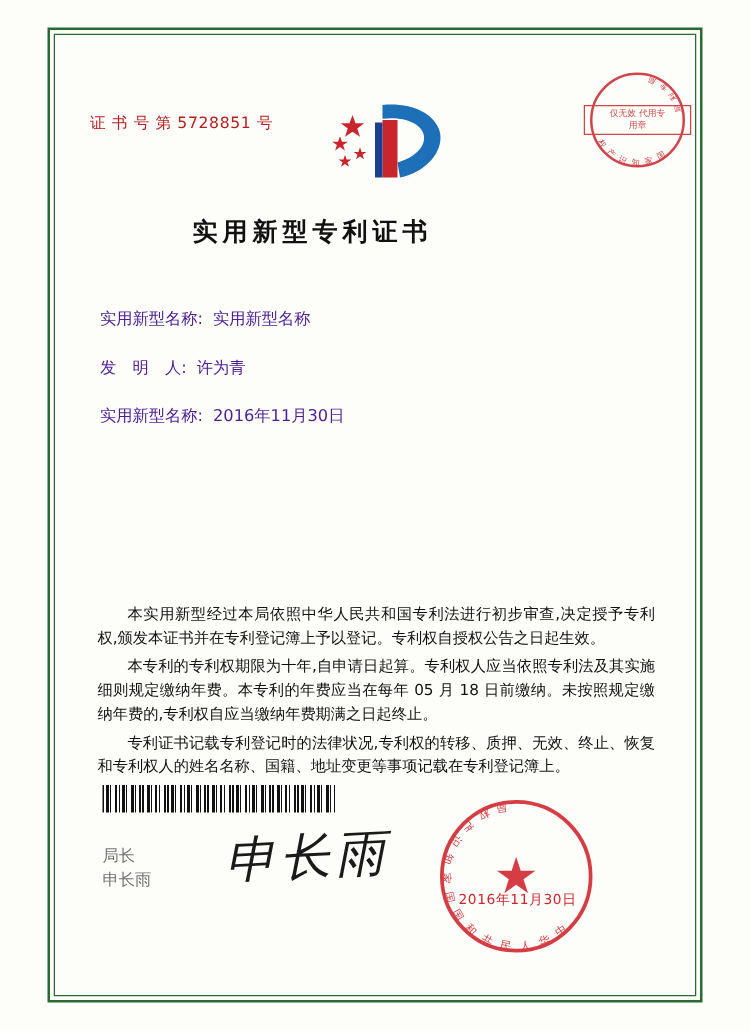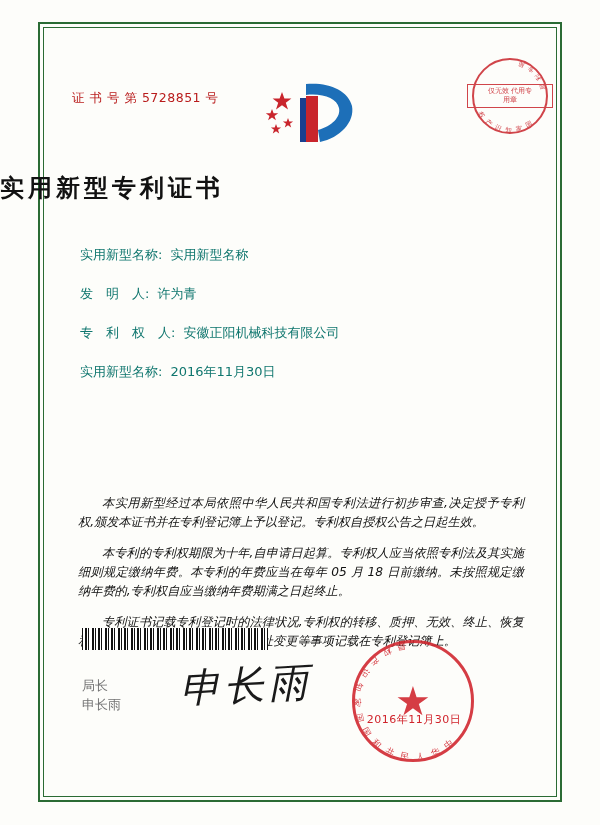--- a/index.html
+++ b/index.html
@@ -99,40 +99,41 @@
     transform-origin: 0 0;
     white-space: nowrap;
   }
 
   
   .title {
     position: absolute;
     left: 0;
     top: 172px;
     width: 500px;
-    font-size: 24px;
+    text-align: center;
+    font-size: 20px;
     font-weight: bold;
     letter-spacing: 4px;
     color: #111;
     font-family: "DejaVu Sans", sans-serif;
   }
 
   
   .fields {
     position: absolute;
     left: 80px;
     top: 246px;
     width: 440px;
   }
   .field-row {
     display: flex;
     align-items: flex-start;
     margin-bottom: 21px;
     font-size: 13px;
-    color: #0f766e;
+    color: #4c1d95;
   }
   .field-label {
     white-space: nowrap;
   }
   .field-value {
     margin-left: 8px;
     white-space: nowrap;
   }
 
   
@@ -140,23 +141,22 @@
     position: absolute;
     left: 78px;
     top: 482px;
     width: 446px;
     font-size: 12.2px;
     line-height: 19px;
     color: #111;
     text-align: justify;
   }
   .paragraphs p {
-    margin: 12px 0 4px 0;
+    margin: 0 0 4px 0;
     text-indent: 24px;
-    font-style: italic;
   }
 
   
   .barcode {
     position: absolute;
     left: 82px;
     top: 628px;
     width: 186px;
     height: 22px;
     background:
@@ -286,24 +286,20 @@
   <div class="title">实用新型专利证书</div>
 
   <div class="fields">
     <div class="field-row">
       <span class="field-label">实用新型名称:</span>
       <span class="field-value">实用新型名称</span>
     </div>
     <div class="field-row">
       <span class="field-label">发　明　人:</span>
       <span class="field-value">许为青</span>
-    </div>
-    <div class="field-row">
-      <span class="field-label">专　利　权　人:</span>
-      <span class="field-value">安徽正阳机械科技有限公司</span>
     </div>
     <div class="field-row">
       <span class="field-label">实用新型名称:</span>
       <span class="field-value">2016年11月30日</span>
     </div>
   </div>
 
   <div class="paragraphs">
     <p>本实用新型经过本局依照中华人民共和国专利法进行初步审查,决定授予专利权,颁发本证书并在专利登记簿上予以登记。专利权自授权公告之日起生效。</p>
     <p>本专利的专利权期限为十年,自申请日起算。专利权人应当依照专利法及其实施细则规定缴纳年费。本专利的年费应当在每年 05 月 18 日前缴纳。未按照规定缴纳年费的,专利权自应当缴纳年费期满之日起终止。</p>

